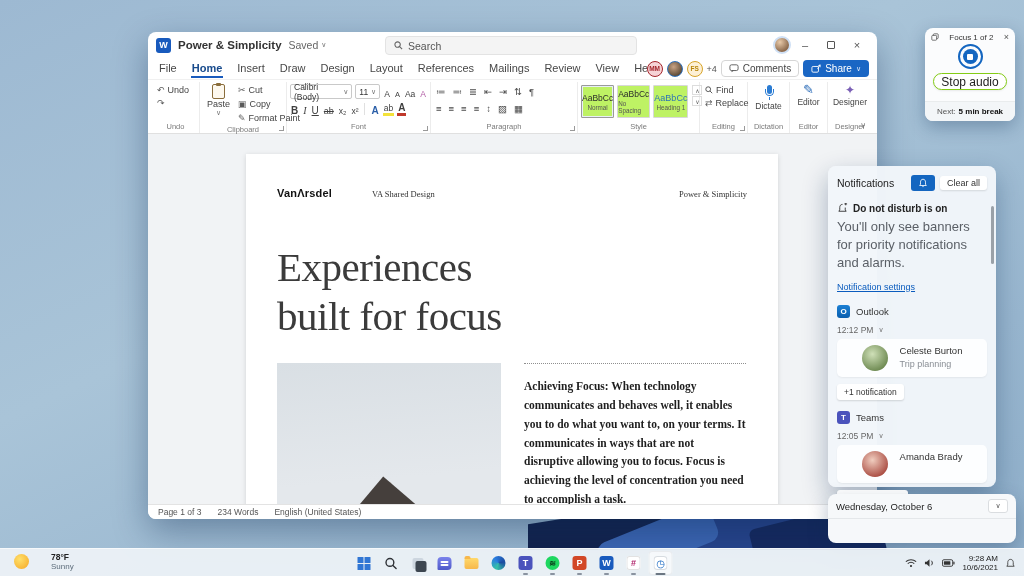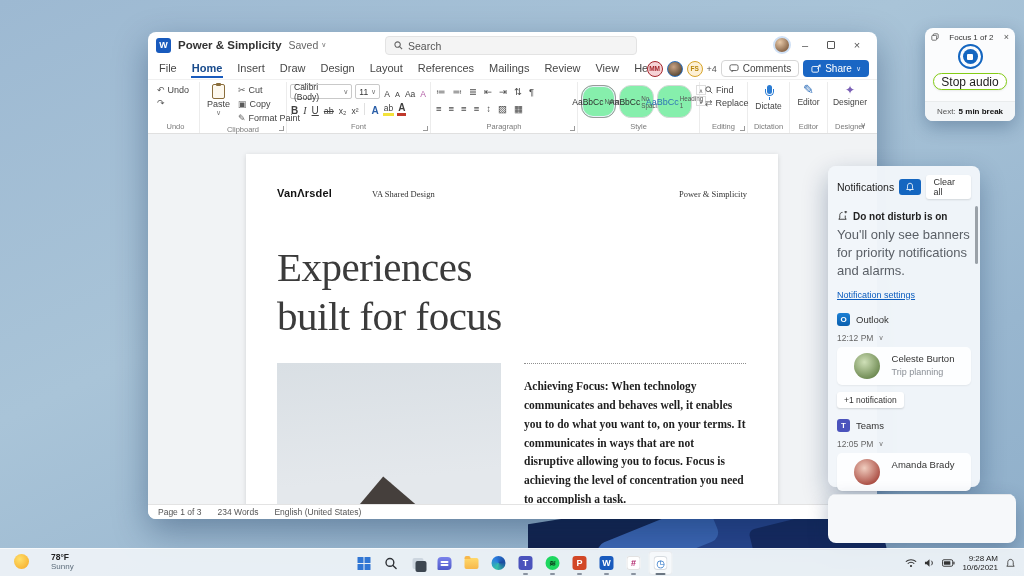--- a/index.html
+++ b/index.html
@@ -63,22 +63,22 @@
           justify-content:space-between; font-size:8.5px; color:#333; padding:0 3px; gap:3px; }
   .fmt { font-size:10px; color:#3f3f3f; display:flex; align-items:flex-end; padding:0 1px; height:14px; }
   .fmt.b { font-weight:bold; } .fmt.i { font-style:italic; font-family:"Liberation Serif",serif; }
   .fmt.u { text-decoration:underline; } .fmt.strike { text-decoration:line-through; font-size:9px; }
   .fmt.small { font-size:8.5px; }
   .eff-a { color:#2b5fa8; font-weight:bold; }
   .hl { border-bottom:3px solid #f3e23a; } .fc { border-bottom:3px solid #c0392b; font-weight:bold; }
   .sep { width:1px; height:12px; background:#e0e0e0; margin:0 2px; }
   .picon { font-size:9.5px; color:#4a4a4a; padding:0 2px; }
   .stylecards { display:flex; gap:3px; align-items:flex-start; padding-top:2px; }
-  .scard { width:35px; height:33px; border:1px solid #d8d8d8; border-radius:12px; background:#86efac; display:flex;
-           flex-direction:row; align-items:center; justify-content:center; gap:1px; }
+  .scard { width:35px; height:33px; border:1px solid #d8d8d8; border-radius:1px; background:#bef264; display:flex;
+           flex-direction:column; align-items:center; justify-content:center; gap:1px; }
   .scard.sel { border:1px solid #9a9a9a; box-shadow:inset 0 0 0 1px #e8eef7; }
   .ssample { font-size:8.5px; color:#2c2c2c; }
   .ssample.h1 { color:#2e74b5; font-size:9px; }
   .sname { font-size:6.3px; color:#555; }
   .scroll-col { display:flex; flex-direction:column; gap:1px; margin-left:1px; }
   .scroll-col span { width:10px; height:10px; border:1px solid #ddd; font-size:6px; color:#666; display:flex; align-items:center; justify-content:center; }
   .bigbtn { display:flex; flex-direction:column; align-items:center; gap:2px; font-size:8.5px; color:#444; padding-top:2px; }
   .micicon { width:10px; height:14px; position:relative; }
   .micicon .cap { position:absolute; left:3px; top:0; width:5px; height:9px; background:#2b7cd3; border-radius:3px; }
   .micicon .arc { position:absolute; left:1px; top:4px; width:9px; height:7px; border:1px solid #2b7cd3; border-top:none; border-radius:0 0 6px 6px; }
@@ -117,21 +117,21 @@
               display:flex; align-items:center; justify-content:center; }
   .stopcore { width:15px; height:15px; border-radius:50%; background:#1466c0; display:flex; align-items:center; justify-content:center; }
   .stopcore span { width:6px; height:6px; background:#fff; border-radius:1px; }
   .stopbtn { margin-top:4px; width:74px; height:17px; background:#fff; border:1px solid #84cc16; border-radius:9px;
              font-size:12px; color:#222; display:flex; align-items:center; justify-content:center; box-shadow:0 1px 2px rgba(0,0,0,.08); }
   .f-next { margin-top:auto; width:100%; height:20px; background:#f3f6f8; border-top:1px solid #e9eced;
             display:flex; align-items:center; justify-content:center; gap:3px; font-size:8px; color:#555; }
   .f-next b { color:#111; }
 
   
-  .notif { position:absolute; left:828px; top:166px; width:152px; height:321px; background:rgba(242,246,250,.97);
+  .notif { position:absolute; left:828px; top:166px; width:168px; height:321px; background:rgba(242,246,250,.97);
            border-radius:8px; box-shadow:0 10px 26px rgba(10,40,80,.32); padding:9px 9px 6px; }
   .n-head { display:flex; align-items:center; gap:5px; }
   .n-title { font-size:10.5px; color:#222; flex:1; }
   .n-dndbtn { width:24px; height:16px; background:#1466c0; border-radius:3px; display:flex; align-items:center; justify-content:center; }
   .n-clear { background:#fff; border-radius:3px; padding:2px 7px; font-size:9px; color:#333; box-shadow:0 1px 2px rgba(0,0,0,.12); }
   .dnd-row { margin-top:12px; display:flex; align-items:center; gap:5px; }
   .dnd-title { font-size:10px; font-weight:bold; color:#222; }
   .dnd-desc { margin-top:4px; font-size:13px; line-height:1.4; color:#5a5f66; }
   .n-link { margin-top:9px; font-size:9px; color:#0b5cbe; text-decoration:underline; display:inline-block; }
   .approw { margin-top:11px; display:flex; align-items:center; gap:6px; }
@@ -550,20 +550,24 @@
 
     <div class="approw">
       <span class="appic ic-cal"></span>
       <span class="applabel">Calendar</span>
     </div>
 
     <span class="n-scroll"></span>
   </div>
 
   <div class="calfly">
+    <div class="cf-row">
+      <span class="cf-date">Wednesday, October 6</span>
+      <span class="cf-chev">∨</span>
+    </div>
     <div class="cf-div"></div>
   </div>
 
   <div class="taskbar">
     <div class="tkl">
       <span class="sun"></span>
       <span>
         <div class="wtemp">78°F</div>
         <div class="wdesc">Sunny</div>
       </span>

